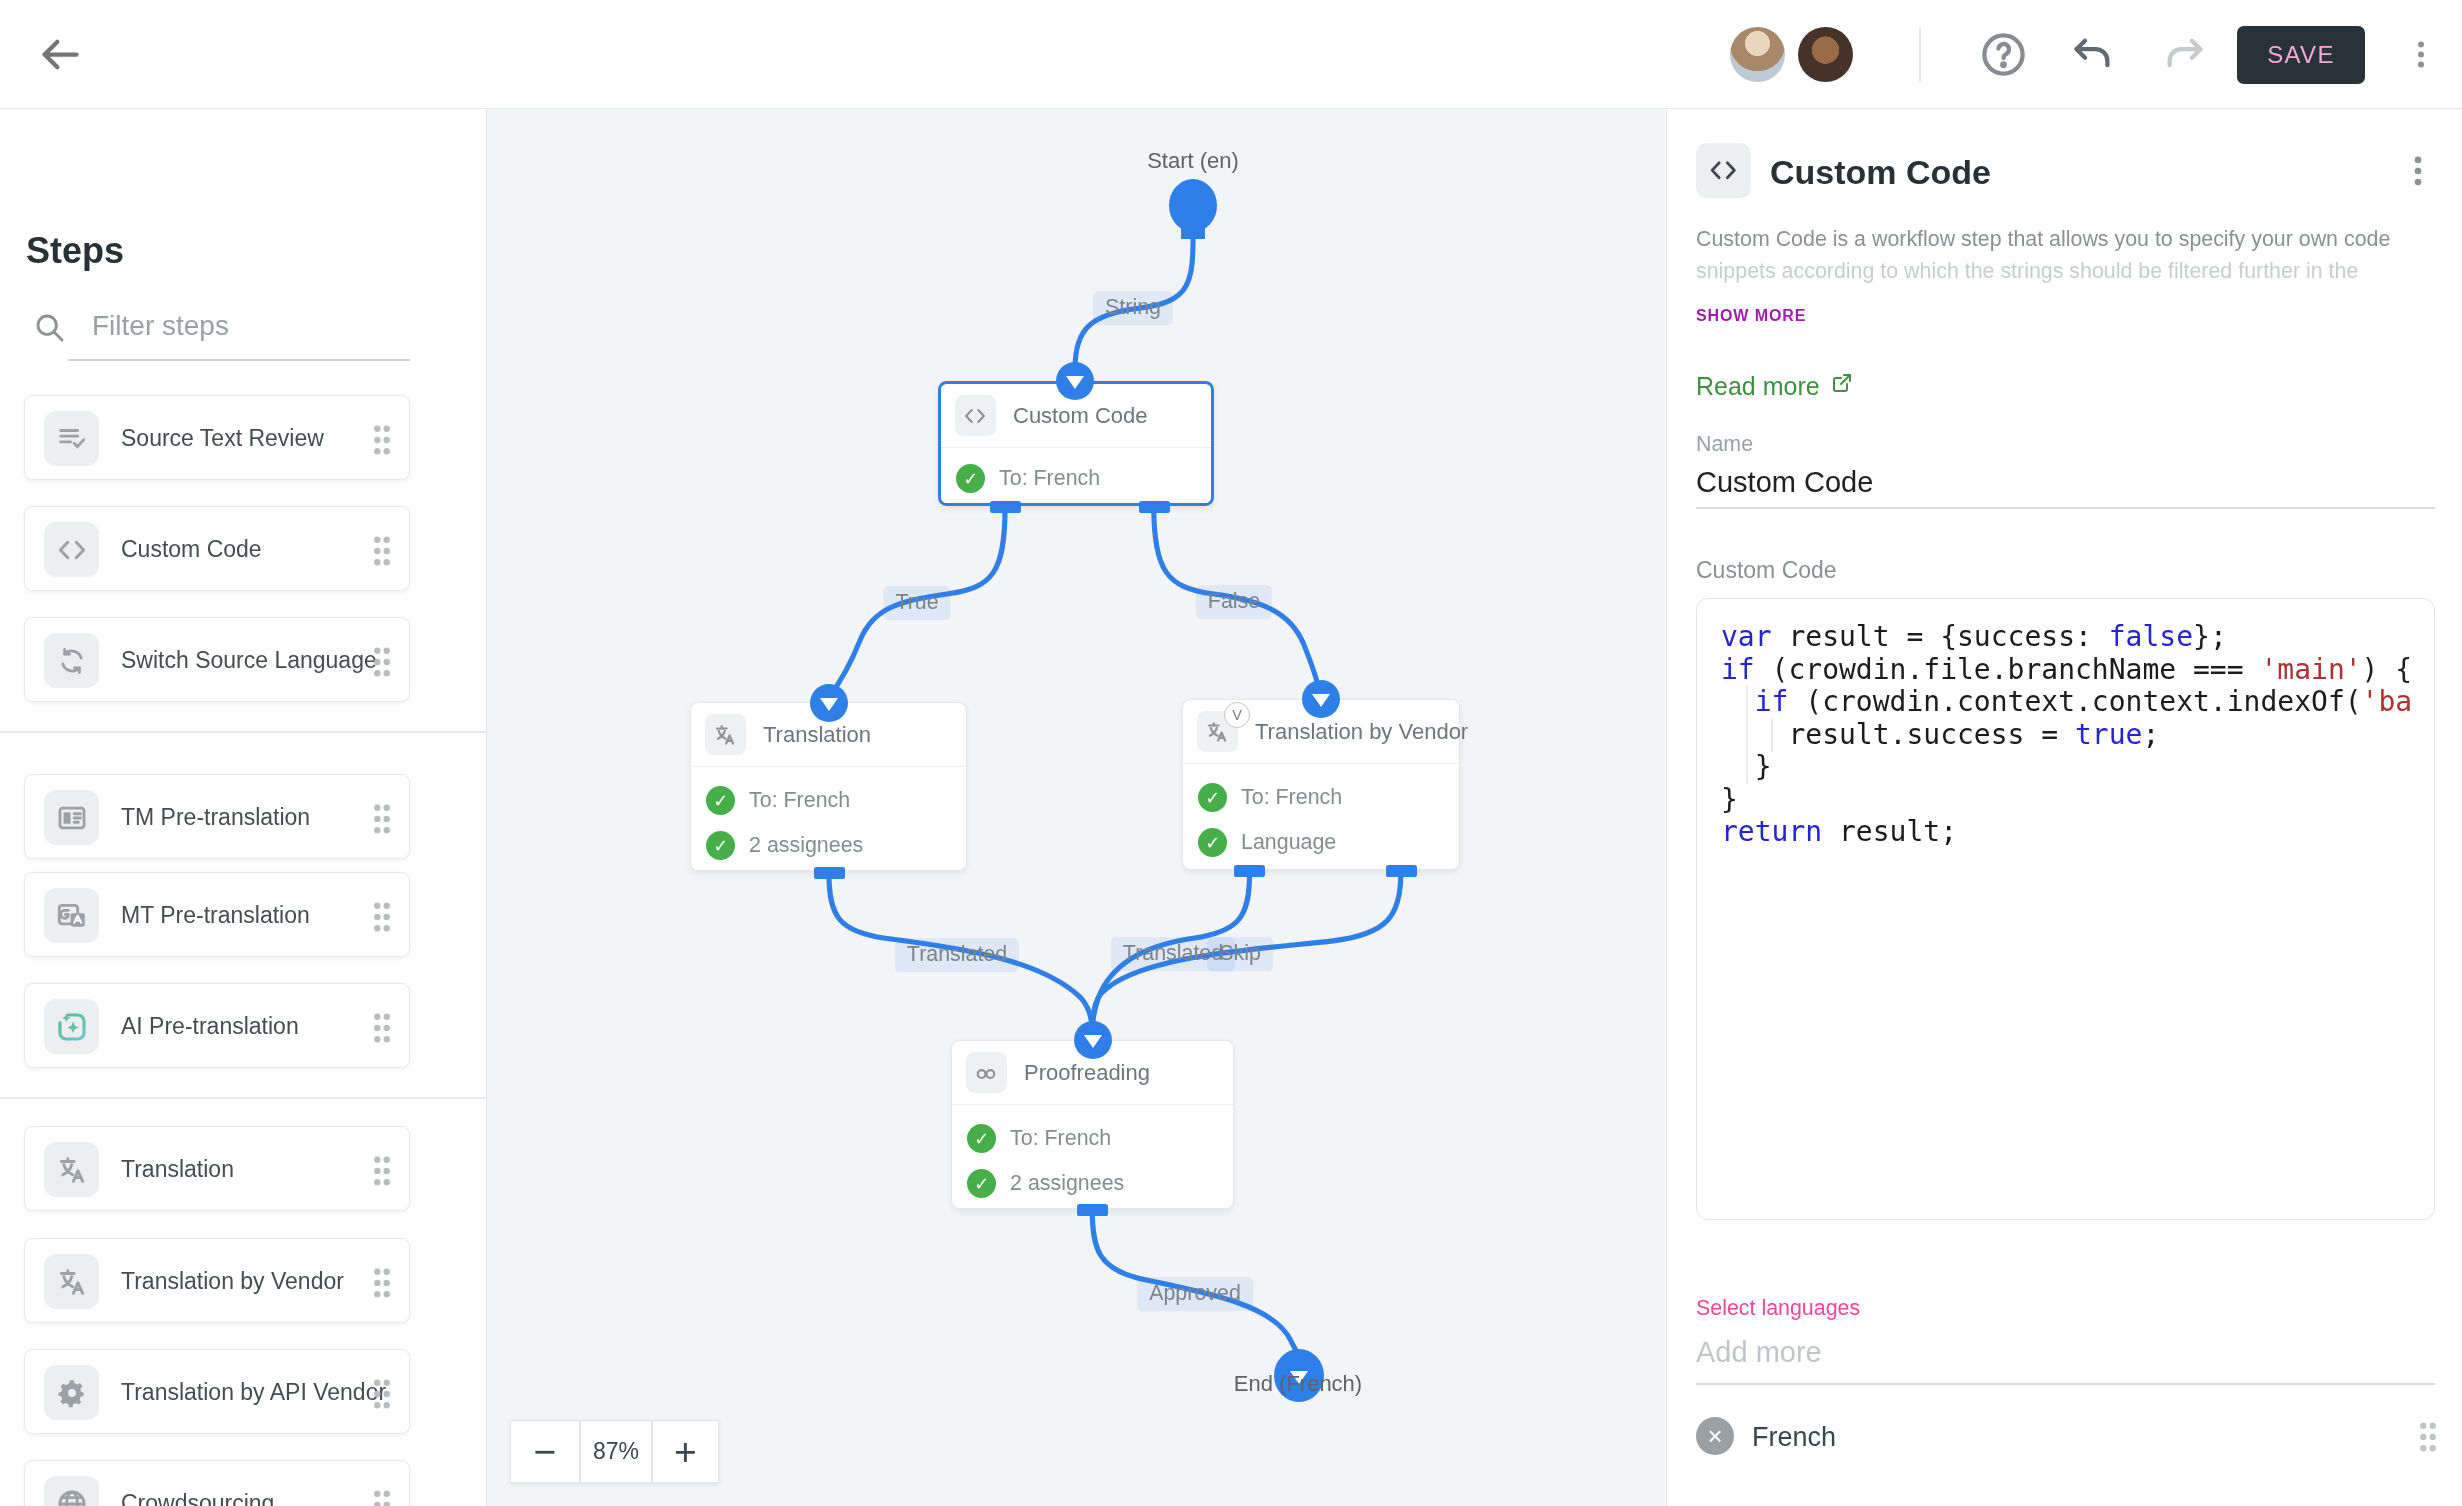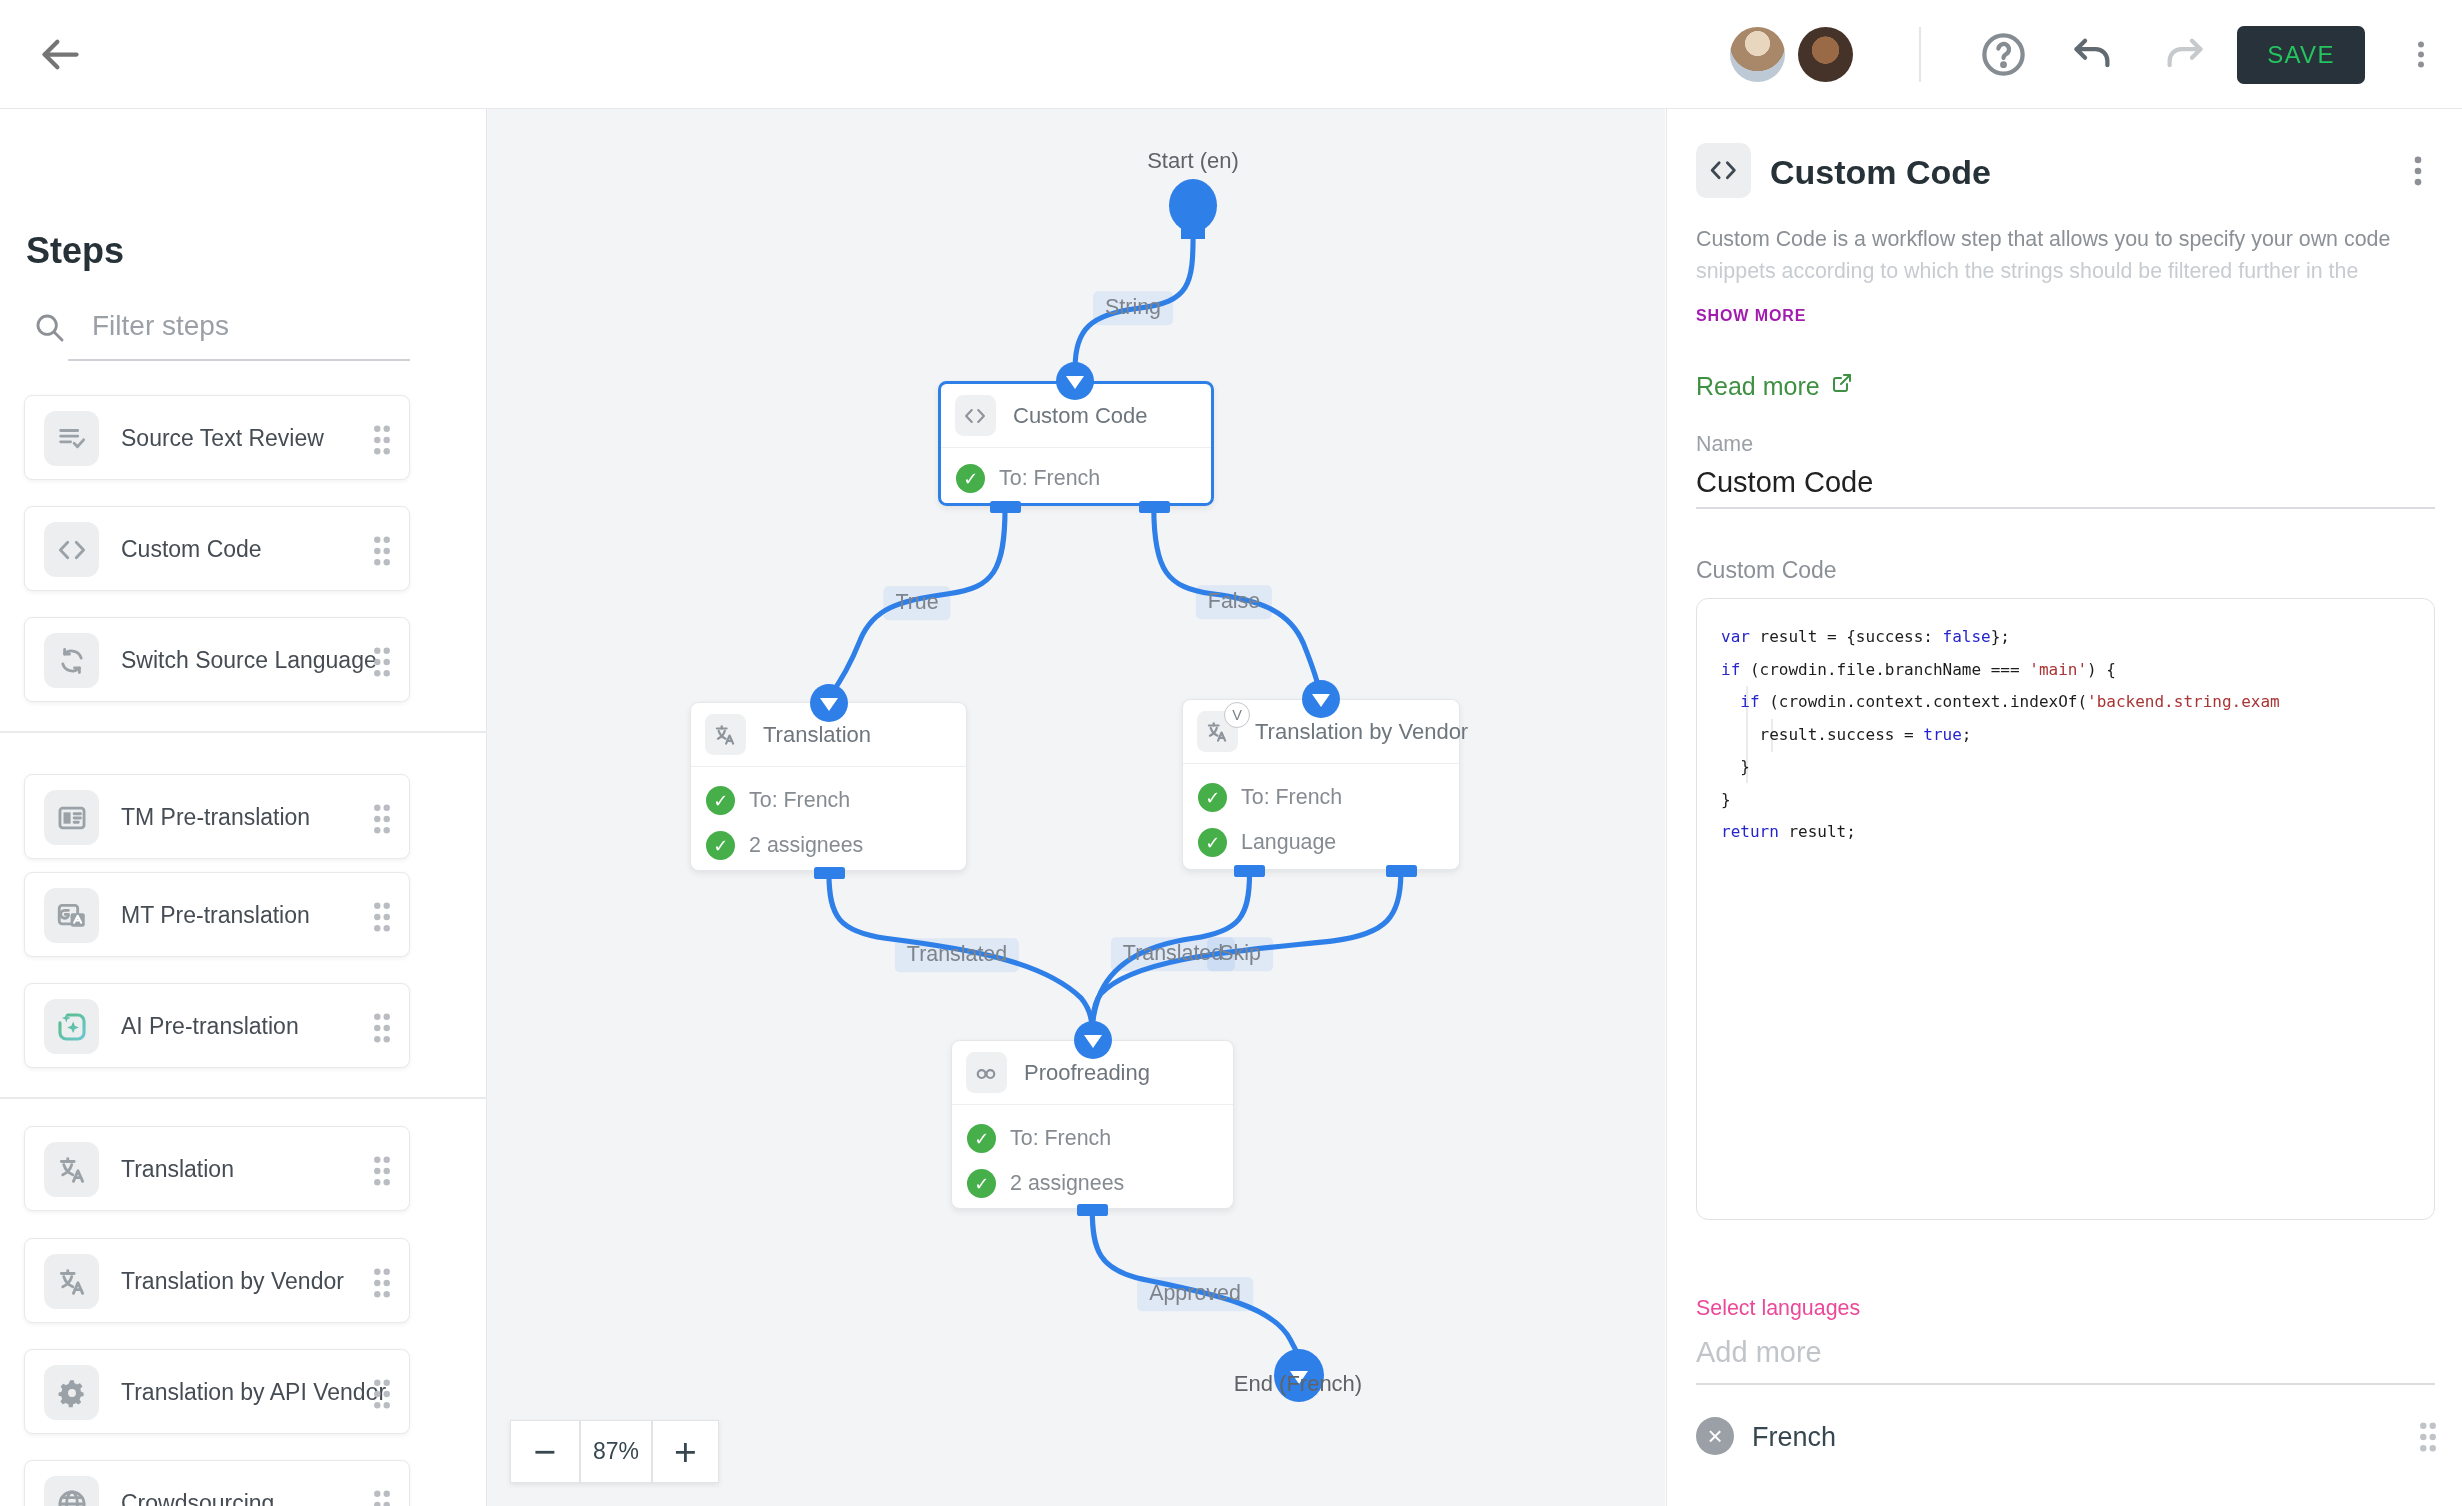--- a/index.html
+++ b/index.html
@@ -19,21 +19,21 @@
   .avatar{position:absolute;top:27px;width:55px;height:55px;border-radius:50%}
   .avatar-1{left:1730px;background:radial-gradient(circle at 50% 30%,#e8d6be 0 26%,#a9886a 27% 58%,#bdc9d4 59% 100%)}
   .avatar-2{left:1798px;background:radial-gradient(circle at 50% 42%,#9a6a46 0 32%,#45332a 33% 100%)}
   .tb-divider{position:absolute;left:1919px;top:27px;width:1.7px;height:55px;background:#e4e6e9}
   .tb-icon{position:absolute;top:29px;width:51px;height:51px;color:#6f767c;cursor:pointer}
   .tb-icon svg{width:100%;height:100%}
   #help-btn{left:1978px;color:#858c92}
   #undo-btn{left:2067px;color:#616a70}
   #redo-btn{left:2159px;color:#c6cacd}
   #save-btn{position:absolute;left:2237px;top:26px;width:128px;height:58px;border:none;border-radius:6.8px;
-    background:var(--save-bg);color:#22c55e;font-size:24px;letter-spacing:1.3px;font-family:inherit;cursor:pointer}
+    background:var(--save-bg);color:#f9a8d4;font-size:24px;letter-spacing:1.3px;font-family:inherit;cursor:pointer}
   #tb-kebab{left:2404px;width:34px;color:#8d9196}
 
   
   #sidebar{position:absolute;left:0;top:109px;width:487px;height:1397px;background:#fff;
     border-right:1.7px solid #e5e7ea;z-index:20}
   #steps-title{position:absolute;left:26px;top:121px;font-size:36px;font-weight:700;color:#263238}
   .search-icon{position:absolute;left:32.5px;top:202px;width:34px;height:34px;color:#8d9196}
   #filter-input{position:absolute;left:92px;top:195px;width:318px;height:44px;border:none;outline:none;
     font-size:28px;font-family:inherit;color:#37474f;background:transparent}
   #filter-input::placeholder{color:#9aa0a6}
@@ -101,21 +101,21 @@
     display:flex;align-items:center;gap:10.3px}
   #read-more svg{width:24px;height:24px}
   #name-label{position:absolute;left:29px;top:323px;font-size:21.4px;color:#9aa0a6}
   #name-input{position:absolute;left:29px;top:352px;width:739px;height:43px;border:none;outline:none;
     font-size:29px;font-family:inherit;color:#212121;background:transparent}
   .name-underline{position:absolute;left:29px;top:398px;width:739px;height:1.7px;background:#dadce0}
   #code-label{position:absolute;left:29px;top:448px;font-size:23px;color:#8b9096}
   #code-box{position:absolute;left:29px;top:489px;width:739px;height:622px;border:1.7px solid #e0e2e5;border-radius:12px;
     overflow:hidden;cursor:text}
   .code-lines{position:absolute;left:24px;top:22px;right:0;font-family:"DejaVu Sans Mono",monospace;
-    font-size:16px;line-height:32.5px;color:#1c1c1c;white-space:pre}
+    font-size:28px;line-height:32.5px;color:#1c1c1c;white-space:pre}
   .code-line{white-space:pre;overflow:hidden;width:691px}
   .tok-kw{color:var(--kw)} .tok-str{color:var(--str)} .tok-p{color:#1c1c1c}
   .guide{position:absolute;width:1.7px;background:#ebebeb}
   #sel-label{position:absolute;left:29px;top:1187px;font-size:21.4px;color:#ec4899}
   #add-more{position:absolute;left:29px;top:1221px;width:739px;height:44px;border:none;outline:none;
     font-size:29px;font-family:inherit;background:transparent;color:#37474f}
   #add-more::placeholder{color:#c1c5ca}
   .sel-underline{position:absolute;left:29px;top:1274px;width:739px;height:1.7px;background:#dadce0}
   .lang-row{position:absolute;left:0;top:1296px;width:797px;height:65px}
   .x-circle{position:absolute;left:29px;top:12px;width:38px;height:38px;border-radius:50%;background:#9aa0a6;

